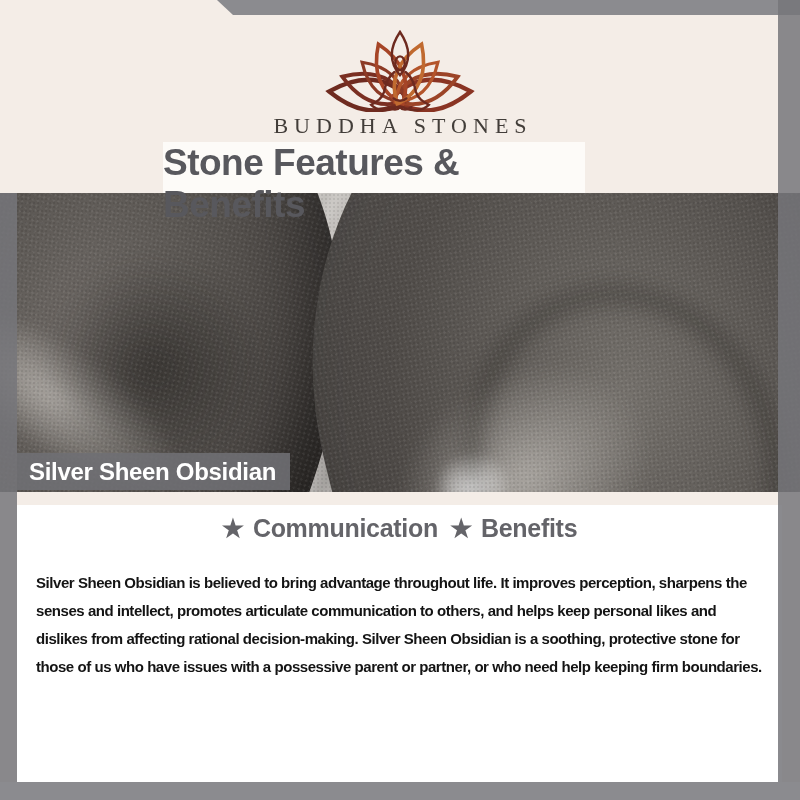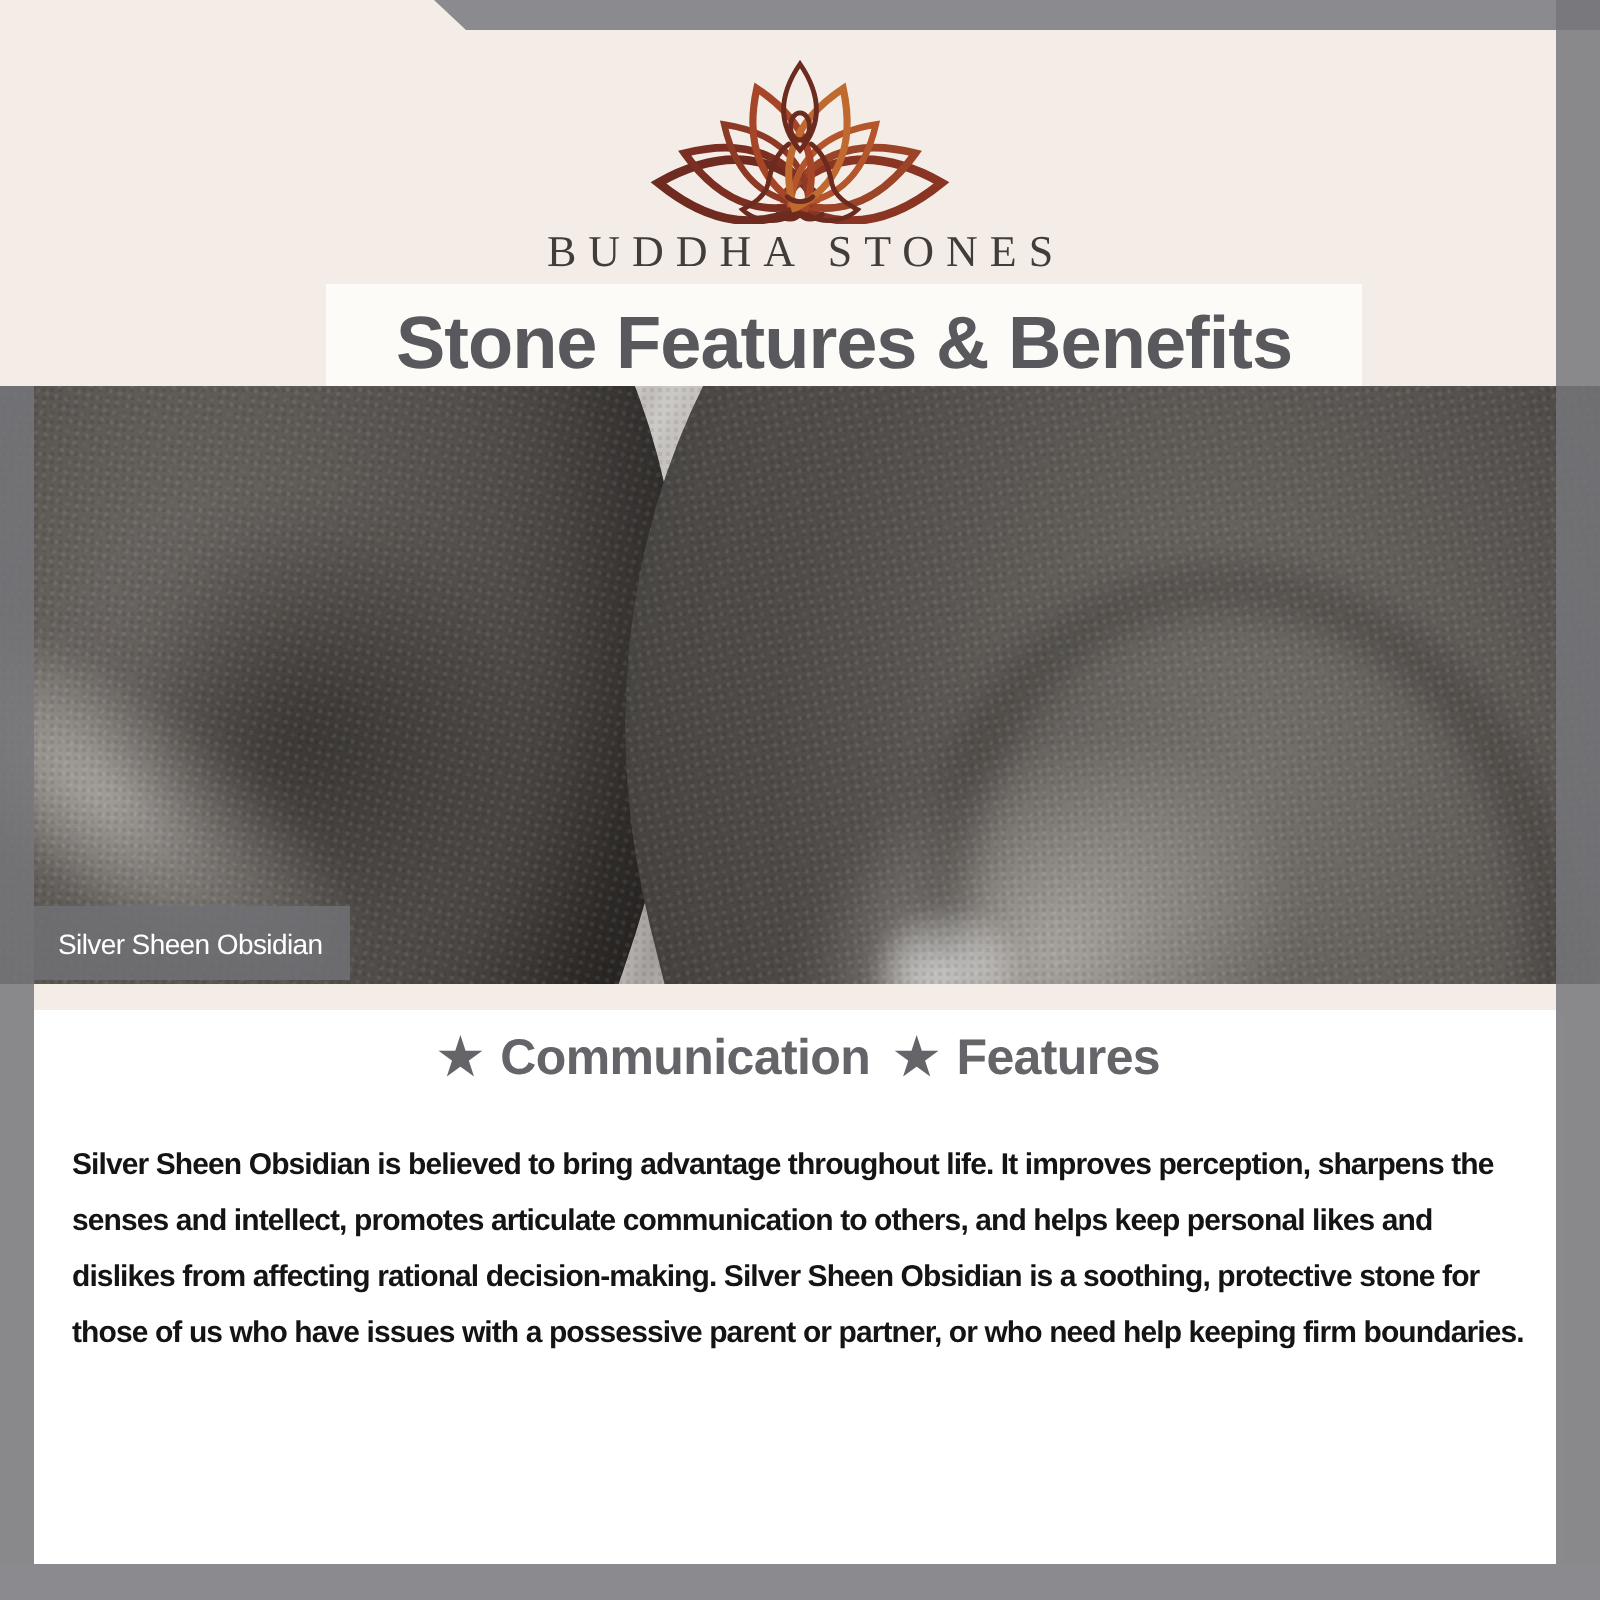--- a/index.html
+++ b/index.html
@@ -12,22 +12,22 @@
            clip-path:polygon(0 0,100% 0,100% 100%,16px 100%);}
   .bar-right{left:778px;top:0;width:22px;height:800px;background:rgba(118,118,122,.85);}
   .bar-left{left:0;top:193px;width:17px;height:607px;background:rgba(118,118,122,.85);}
   .bar-bottom{left:0;top:782px;width:800px;height:18px;background:#8b8b8f;}
 
   
   .logo{position:absolute;left:296px;top:24px;width:208px;height:88px;z-index:2;}
   .brand{position:absolute;left:0;top:113px;width:800px;text-align:center;
          font-family:"Liberation Serif",serif;font-size:22px;letter-spacing:6px;
          text-indent:6px;color:#423d39;z-index:2;}
-  .title-band{position:absolute;left:163px;top:142px;width:518px;height:51px;
-              background:#fdfbf8;display:flex;align-items:flex-end;justify-content:center;z-index:2;}
+  .title-band{position:absolute;left:163px;top:142px;width:422px;height:51px;
+              background:#fdfbf8;display:flex;align-items:flex-start;justify-content:center;z-index:2;}
   .title{font-weight:bold;font-size:37px;color:#58585d;letter-spacing:-.5px;}
 
   
   .photo{position:absolute;left:0;top:193px;width:800px;height:299px;overflow:hidden;z-index:1;
          background:linear-gradient(105deg,#c9c6c2 0%,#dad7d3 25%,#c3c0bd 50%,#dcd9d5 75%,#cccac6 100%);}
   .marble{position:absolute;inset:-20px;
           background:repeating-linear-gradient(115deg,rgba(110,106,103,.28) 0 5px,rgba(110,106,103,0) 5px 18px,
                      rgba(140,136,132,.18) 18px 24px,rgba(140,136,132,0) 24px 40px);
           filter:blur(4px);}
   .cream{position:absolute;right:-35px;top:-35px;width:200px;height:110px;background:#ede7d8;
@@ -48,21 +48,21 @@
   .sheen{background:radial-gradient(closest-side,rgba(233,229,223,.55),rgba(233,229,223,0));}
   .darkp{background:radial-gradient(closest-side,rgba(18,16,14,.5),rgba(18,16,14,0));}
   .speckle{position:absolute;inset:0;opacity:.45;
      background-image:radial-gradient(rgba(255,255,255,.16) 1px,rgba(255,255,255,0) 1.4px);
      background-size:5px 5px;}
   .photo::after{content:"";position:absolute;inset:0;opacity:.22;
      background-image:radial-gradient(rgba(0,0,0,.35) 1px,transparent 1.3px);background-size:4px 4px;}
 
   .badge{position:absolute;left:17px;top:260px;height:37px;display:flex;align-items:center;
          padding:0 14px 0 12px;background:rgba(112,112,116,.88);z-index:4;}
-  .badge-text{color:#ffffff;font-weight:normal;font-size:14px;letter-spacing:-.3px;}
+  .badge-text{color:#ffffff;font-weight:bold;font-size:24px;letter-spacing:-.3px;}
 
   
   .content-box{position:absolute;left:17px;top:505px;width:765px;height:277px;background:#ffffff;z-index:2;}
   .features{position:absolute;left:0;top:9px;width:100%;display:flex;justify-content:center;gap:12px;}
   .feature{font-weight:bold;font-size:25px;color:#646469;letter-spacing:-.3px;white-space:nowrap;}
   .feature .star{margin-right:9px;}
   .para{position:absolute;left:19px;top:64px;width:728px;font-weight:bold;font-size:15px;
         line-height:28px;letter-spacing:-.45px;color:#141414;}
 </style>
 </head>
@@ -123,21 +123,21 @@
     <span class="badge-text">Silver Sheen Obsidian</span>
   </div>
 </div>
 
 <div class="content-box">
   <div class="features">
     <span class="feature">
       <span class="star">★</span><span>Communication</span>
     </span>
     <span class="feature">
-      <span class="star">★</span><span>Features</span>
+      <span class="star">★</span><span>Benefits</span>
     </span>
   </div>
   <div class="para">Silver Sheen Obsidian is believed to bring advantage throughout life. It improves perception, sharpens the senses and intellect, promotes articulate communication to others, and helps keep personal likes and dislikes from affecting rational decision-making. Silver Sheen Obsidian is a soothing, protective stone for those of us who have issues with a possessive parent or partner, or who need help keeping firm boundaries.</div>
 </div>
 
 <div class="bar bar-top"></div>
 <div class="bar bar-right"></div>
 <div class="bar bar-left"></div>
 <div class="bar bar-bottom"></div>
 

